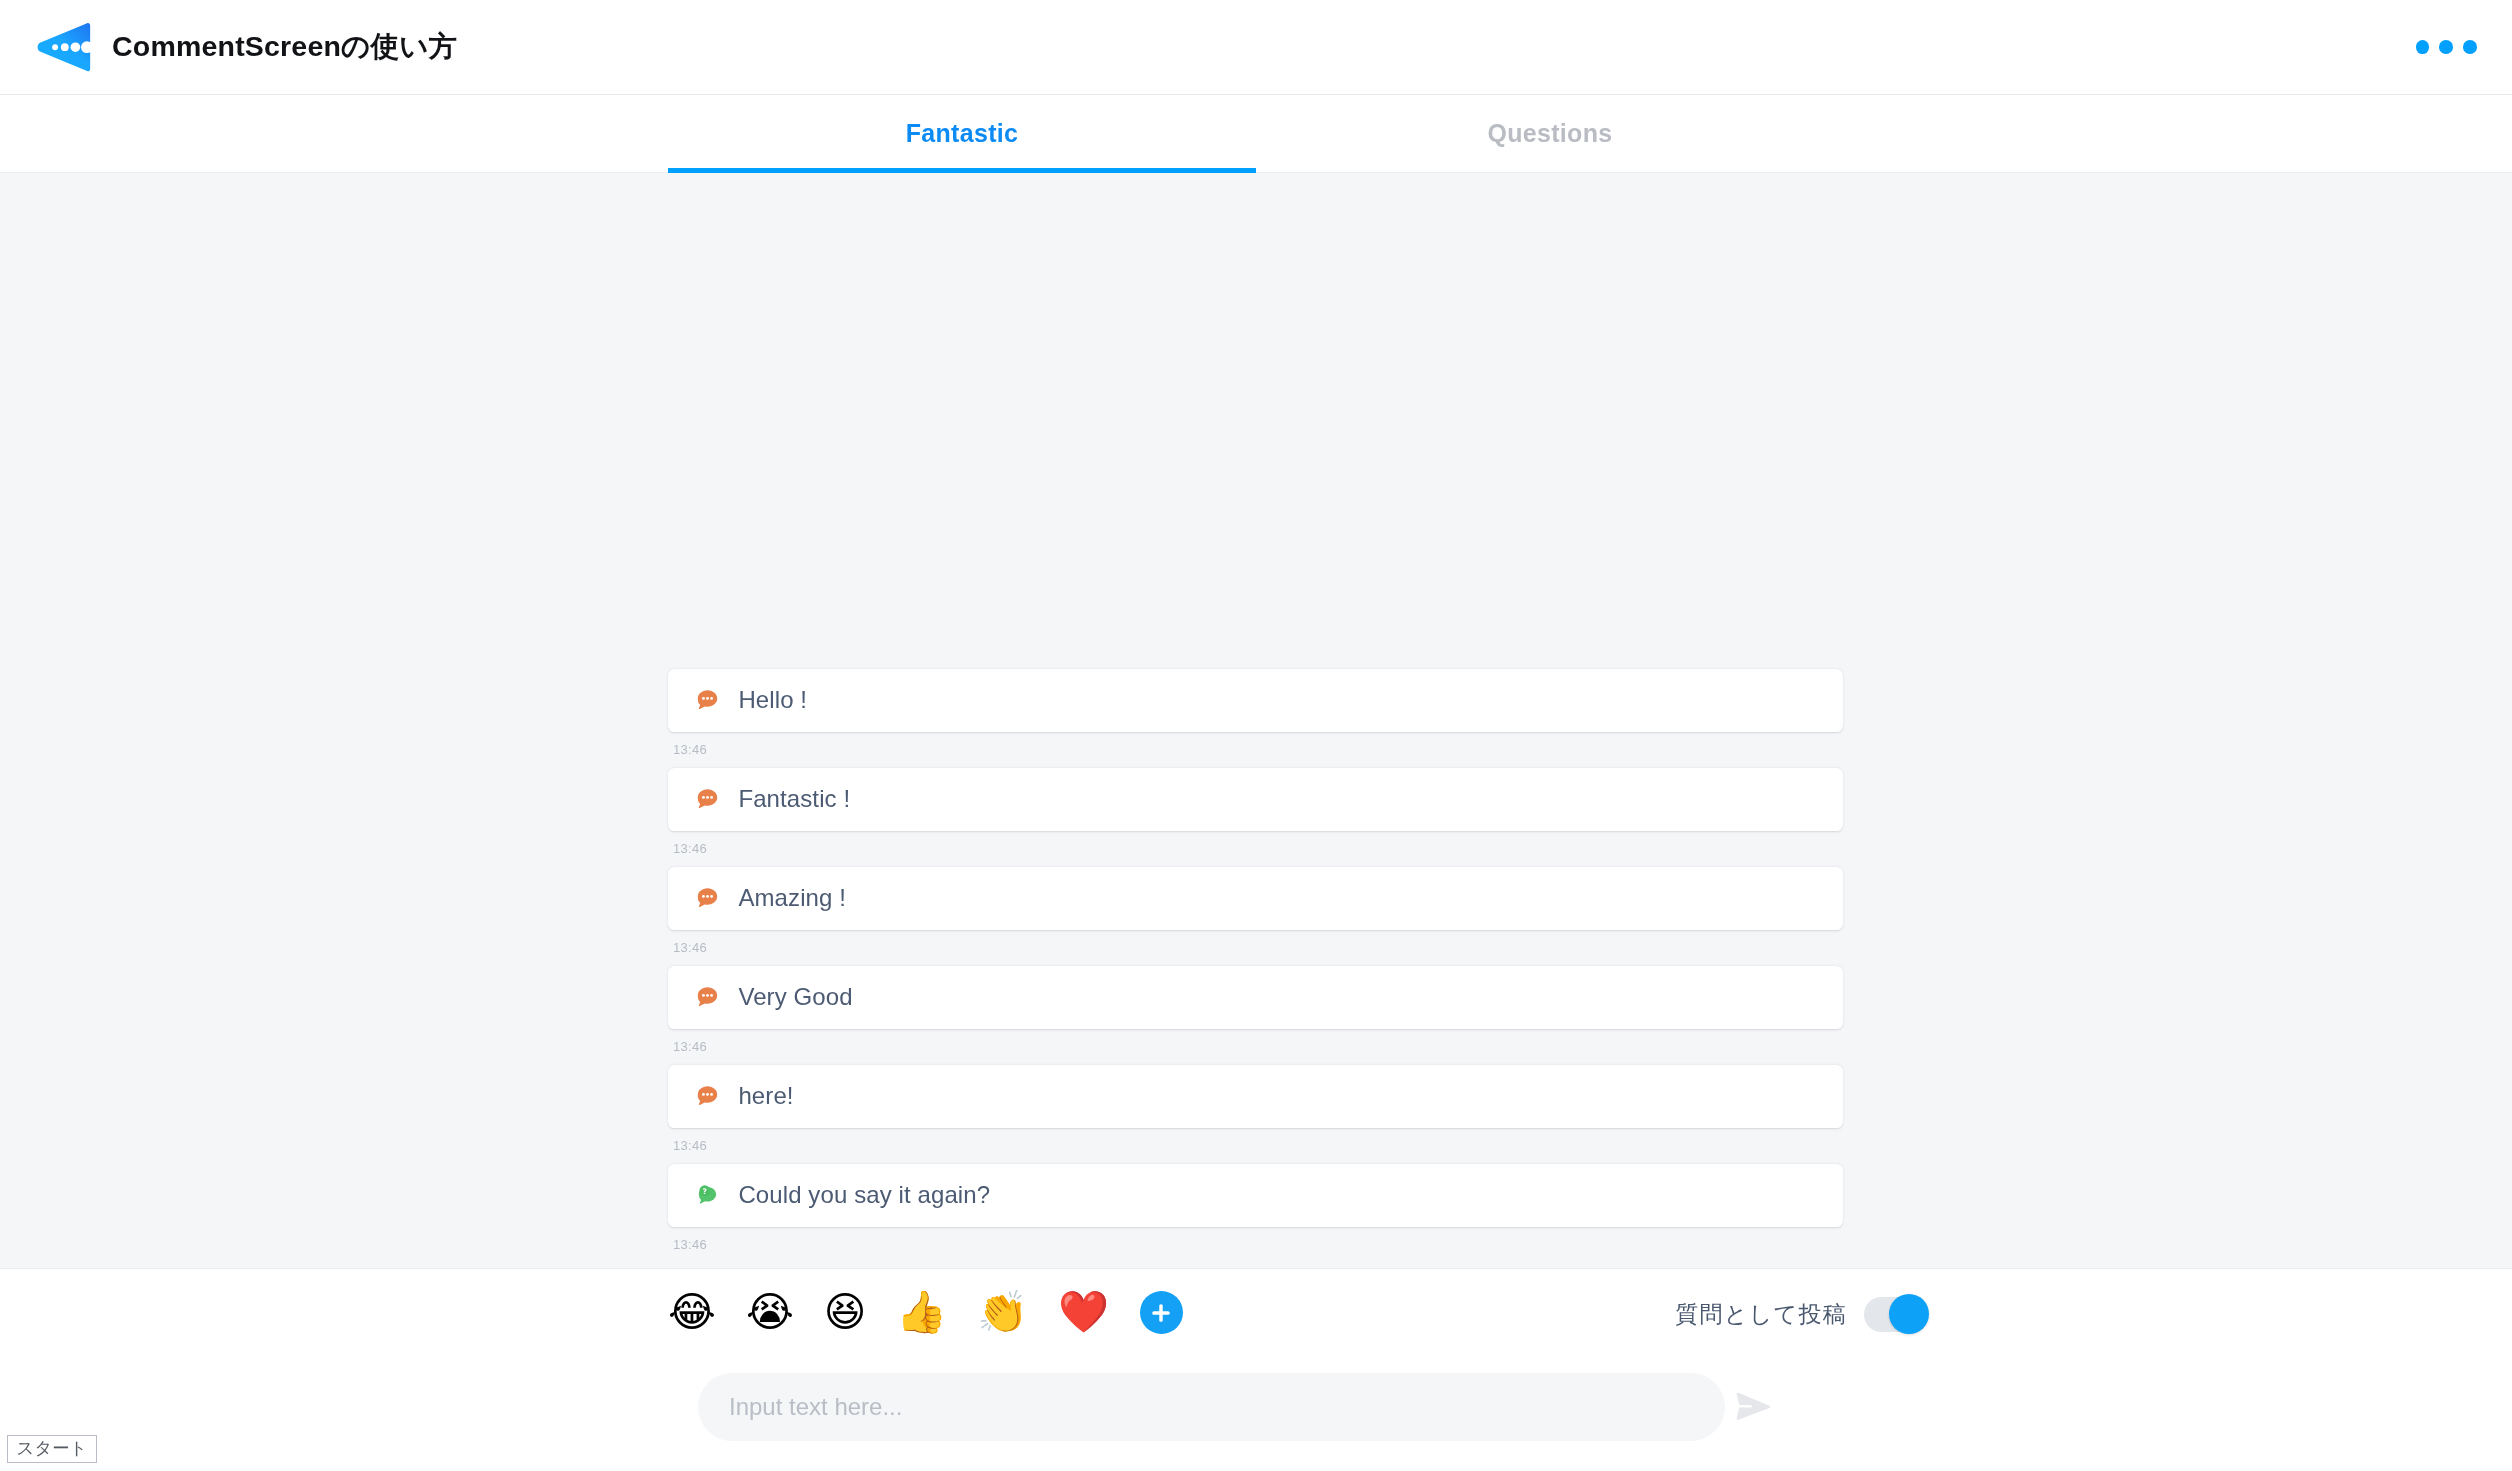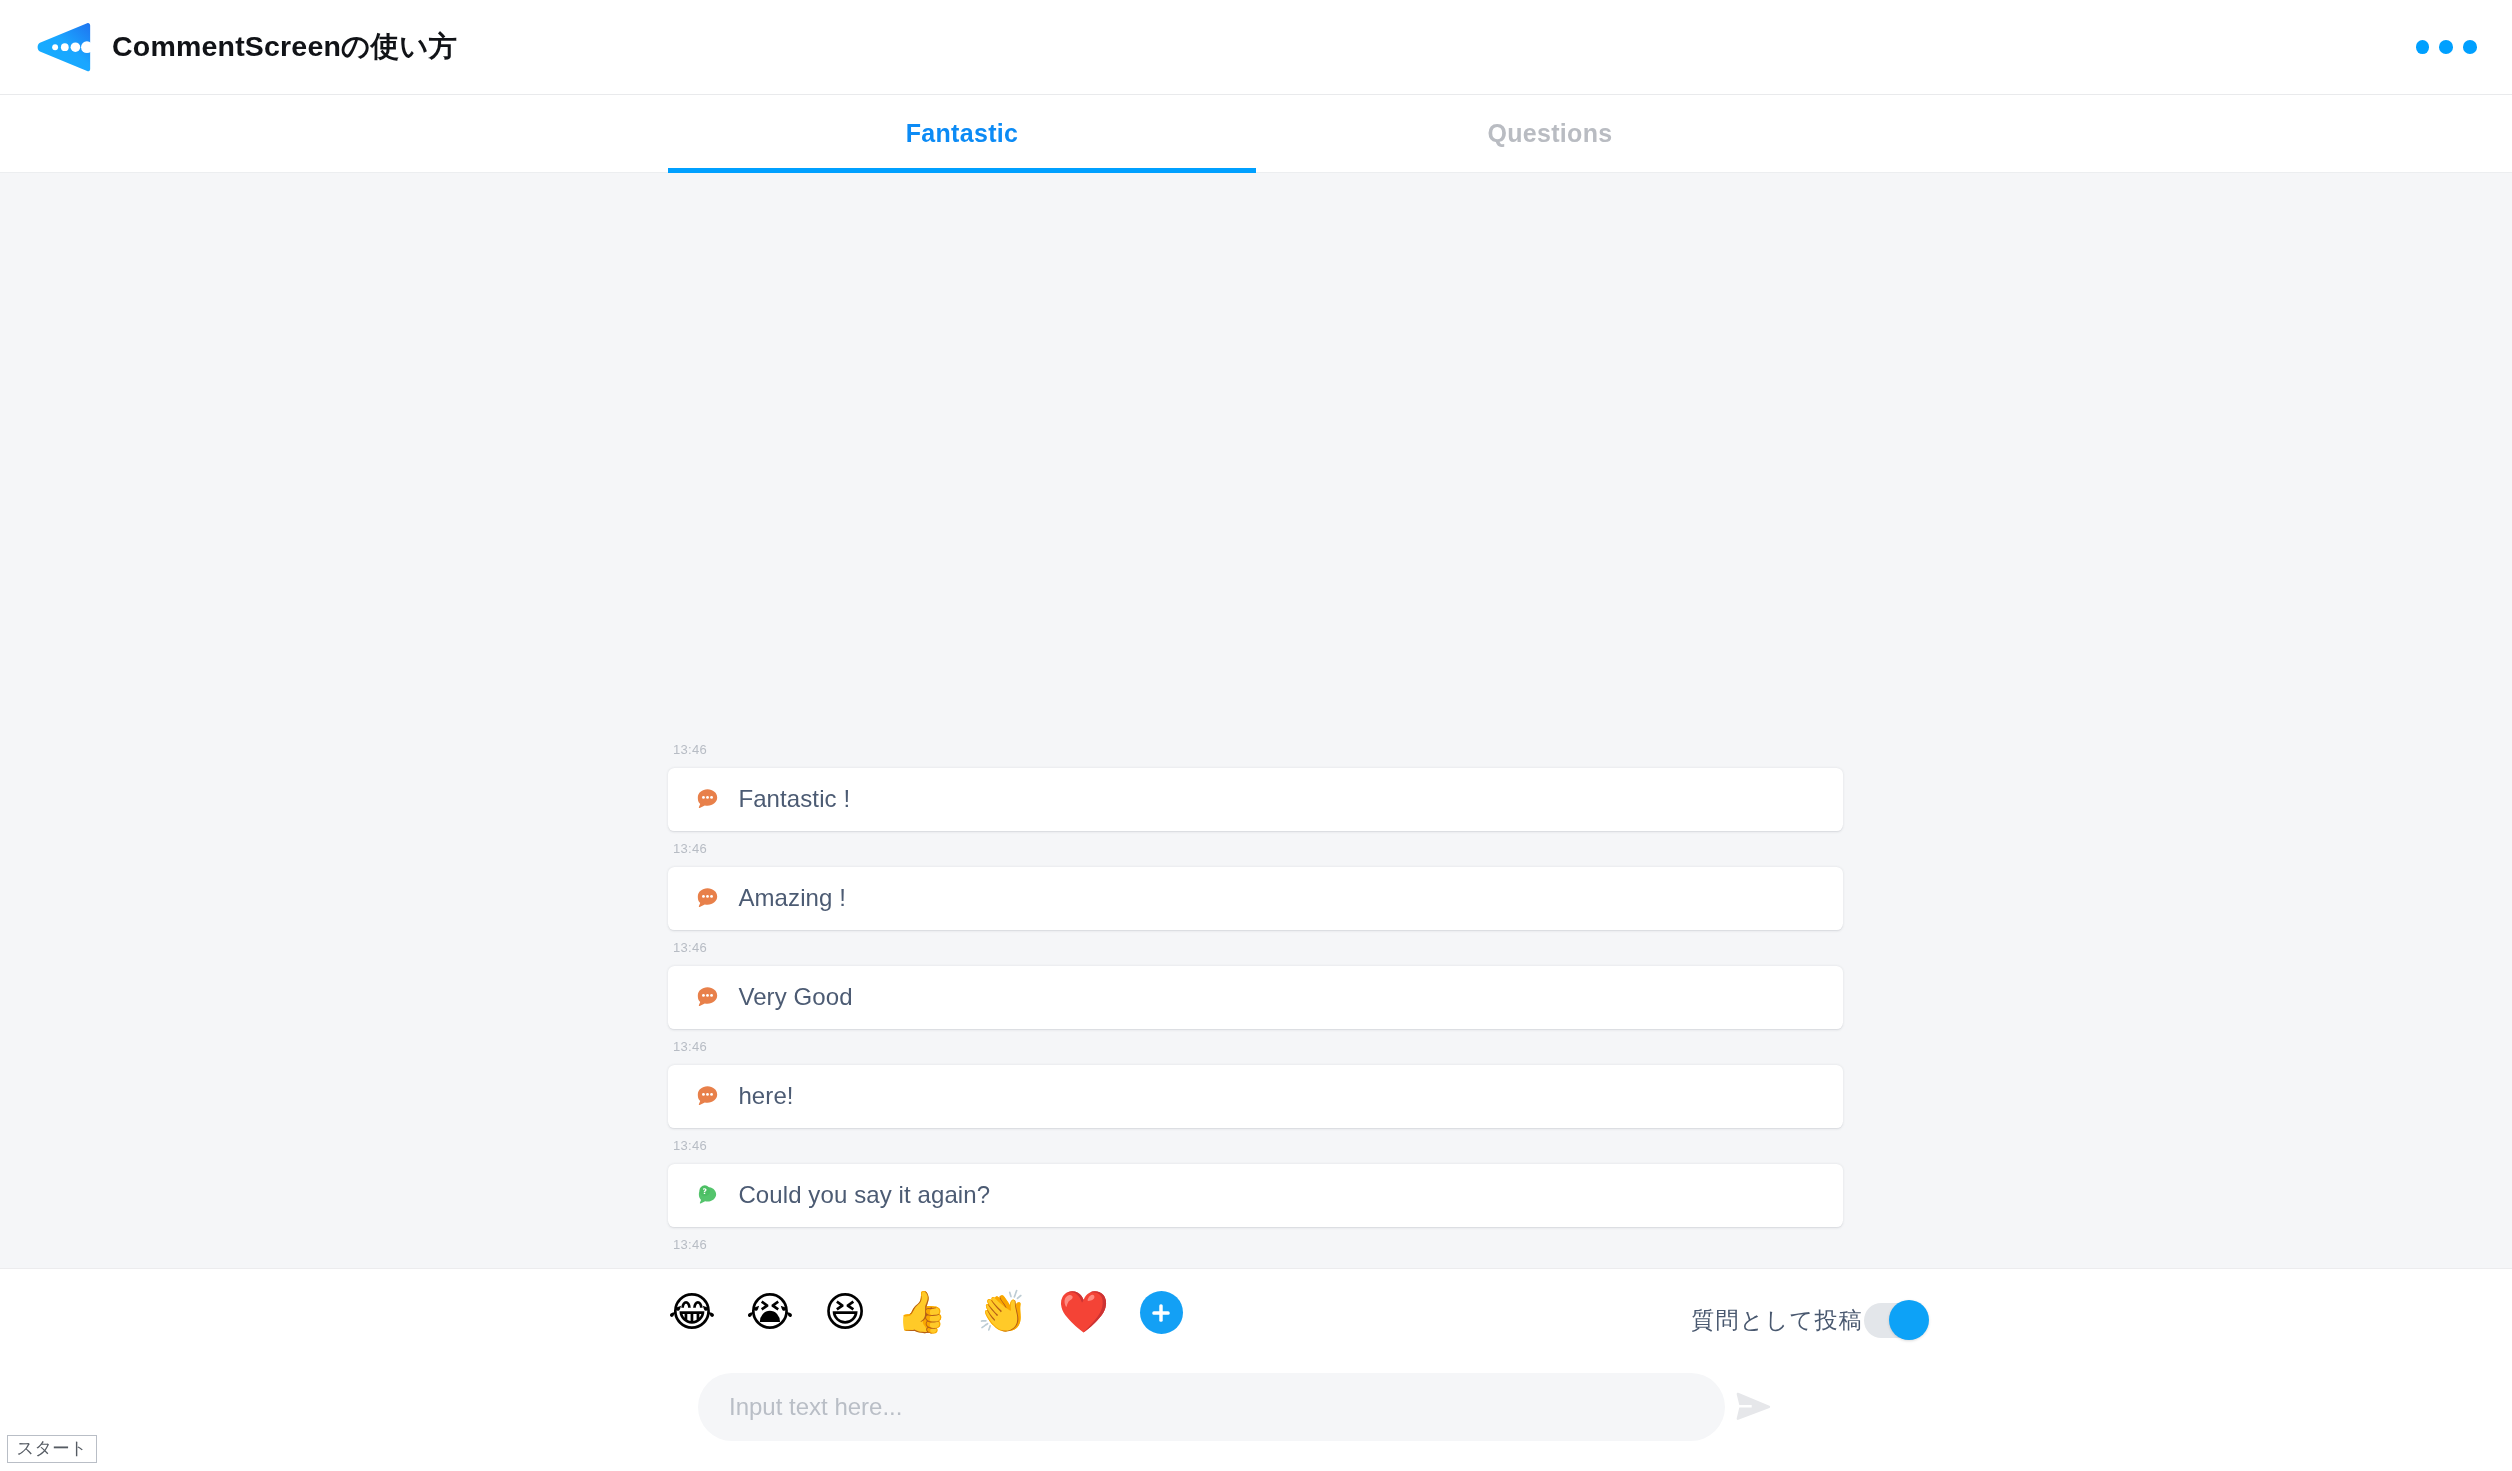--- a/index.html
+++ b/index.html
@@ -178,24 +178,24 @@
     display: flex;
     align-items: center;
     justify-content: center;
     cursor: pointer;
   }
   .add-reaction svg { display: block; }
 
   .toggle-row {
     position: absolute;
     right: 586px;
-    top: 34px;
-    display: flex;
-    align-items: center;
-    gap: 1px;
+    top: 28px;
+    display: flex;
+    align-items: center;
+    gap: 17px;
   }
   .toggle-label {
     font-size: 23px;
     color: #49586f;
     letter-spacing: 1.3px;
     white-space: nowrap;
     font-family: "DejaVu Sans", sans-serif;
   }
   .toggle-switch {
     width: 62px;
@@ -302,20 +302,31 @@
     </div>
     <div class="tab inactive">
       <span>Questions</span>
     </div>
   </div>
 
   <div class="feed">
     <div class="feed-inner">
 
       <div class="comment-block">
+        <div class="comment-card">
+          <span class="bubble-icon">
+            <svg width="25" height="25" viewBox="0 0 24 24" xmlns="http://www.w3.org/2000/svg">
+              <path d="M12 2.2c5.2 0 9.3 3.5 9.3 7.9 0 4.4-4.1 7.9-9.3 7.9-.9 0-1.8-.1-2.6-.3l-4.9 2.5c-.5.2-1-.3-.8-.8l1.3-3.2C2.9 14.7 2.7 12.6 2.7 10.1 2.7 5.7 6.8 2.2 12 2.2z" fill="#e8804a"></path>
+              <circle cx="8.1" cy="10" r="1.35" fill="#ffffff"></circle>
+              <circle cx="12" cy="10" r="1.35" fill="#ffffff"></circle>
+              <circle cx="15.9" cy="10" r="1.35" fill="#ffffff"></circle>
+            </svg>
+          </span>
+          <span class="comment-text">Hello !</span>
+        </div>
         <div class="comment-time">13:46</div>
       </div>
 
       <div class="comment-block">
         <div class="comment-card">
           <span class="bubble-icon">
             <svg width="25" height="25" viewBox="0 0 24 24" xmlns="http://www.w3.org/2000/svg">
               <path d="M12 2.2c5.2 0 9.3 3.5 9.3 7.9 0 4.4-4.1 7.9-9.3 7.9-.9 0-1.8-.1-2.6-.3l-4.9 2.5c-.5.2-1-.3-.8-.8l1.3-3.2C2.9 14.7 2.7 12.6 2.7 10.1 2.7 5.7 6.8 2.2 12 2.2z" fill="#e8804a"></path>
               <circle cx="8.1" cy="10" r="1.35" fill="#ffffff"></circle>
               <circle cx="12" cy="10" r="1.35" fill="#ffffff"></circle>

